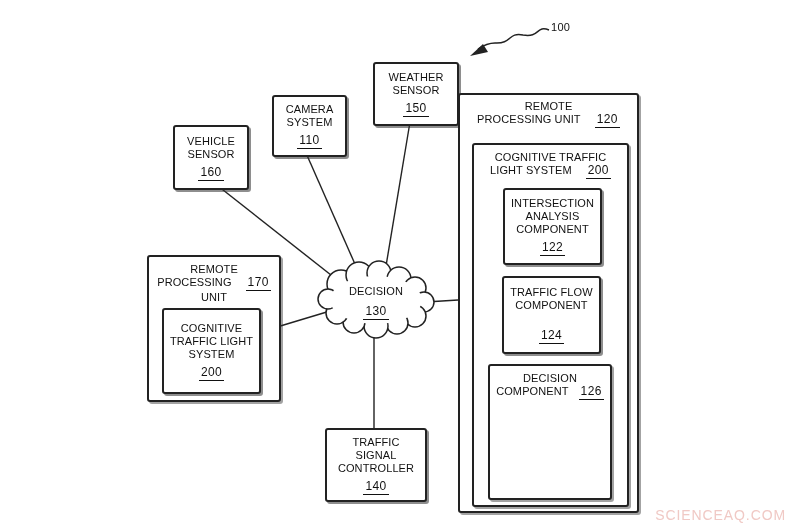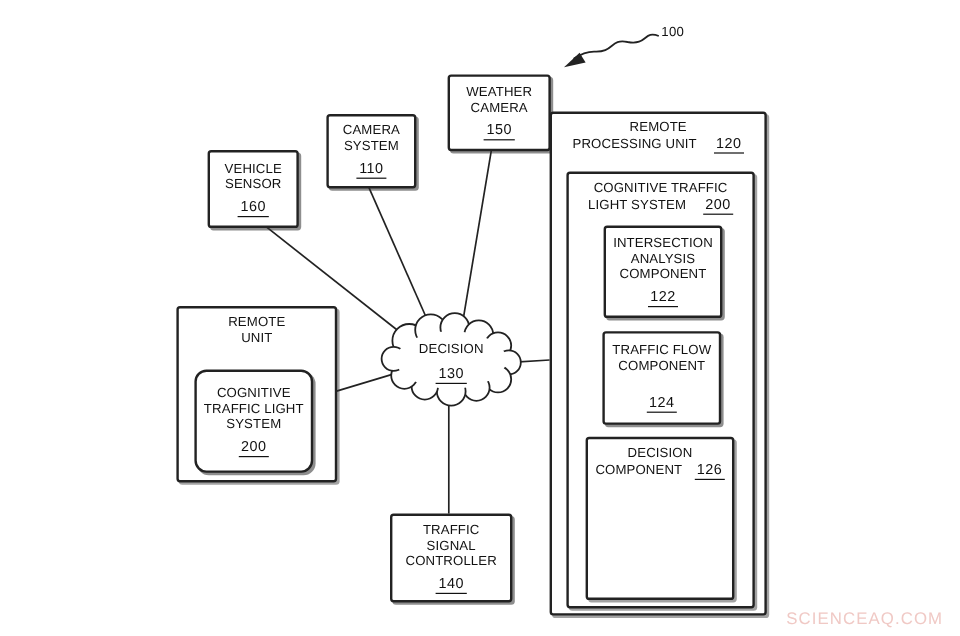--- a/index.html
+++ b/index.html
@@ -70,21 +70,21 @@
     <g>
       <path d="M549,30 C536,25 540,38 523,35 C508,32 512,44 495,43 C490,43 484,45 478,49" fill="none" stroke="#222" stroke-width="1.5"></path>
       <polygon points="470,56 483,44 488,52" fill="#222"></polygon>
     </g>
   </svg>
 
   <div class="figref" style="left:551px;top:21px;">100</div>
 
   <div class="box" style="left:373px;top:62px;width:82px;height:60px;">
     <div class="name">WEATHER
-CAMERA</div>
+SENSOR</div>
     <div class="ref">150</div>
   </div>
 
   <div class="box" style="left:272px;top:95px;width:71px;height:58px;">
     <div class="name">CAMERA
 SYSTEM</div>
     <div class="ref">110</div>
   </div>
 
   <div class="box" style="left:173px;top:125px;width:72px;height:61px;">
@@ -101,23 +101,27 @@
   <div class="box" style="left:325px;top:428px;width:98px;height:70px;">
     <div class="name">TRAFFIC
 SIGNAL
 CONTROLLER</div>
     <div class="ref">140</div>
   </div>
 
   <div class="box panel" style="left:147px;top:255px;width:130px;height:143px;">
     <div class="title">
       <div>REMOTE</div>
+      <div class="row">
+        <span>PROCESSING</span>
+        <span class="ref">170</span>
+      </div>
       <div>UNIT</div>
     </div>
-    <div class="box" style="left:13px;top:51px;width:95px;height:82px;border-radius:10px;">
+    <div class="box" style="left:13px;top:51px;width:95px;height:82px;">
       <div class="name">COGNITIVE
 TRAFFIC LIGHT
 SYSTEM</div>
       <div class="ref">200</div>
     </div>
   </div>
 
   <div class="box panel" style="left:458px;top:93px;width:177px;height:416px;">
     <div class="title" style="padding-top:5px;">
       <div>REMOTE</div>

